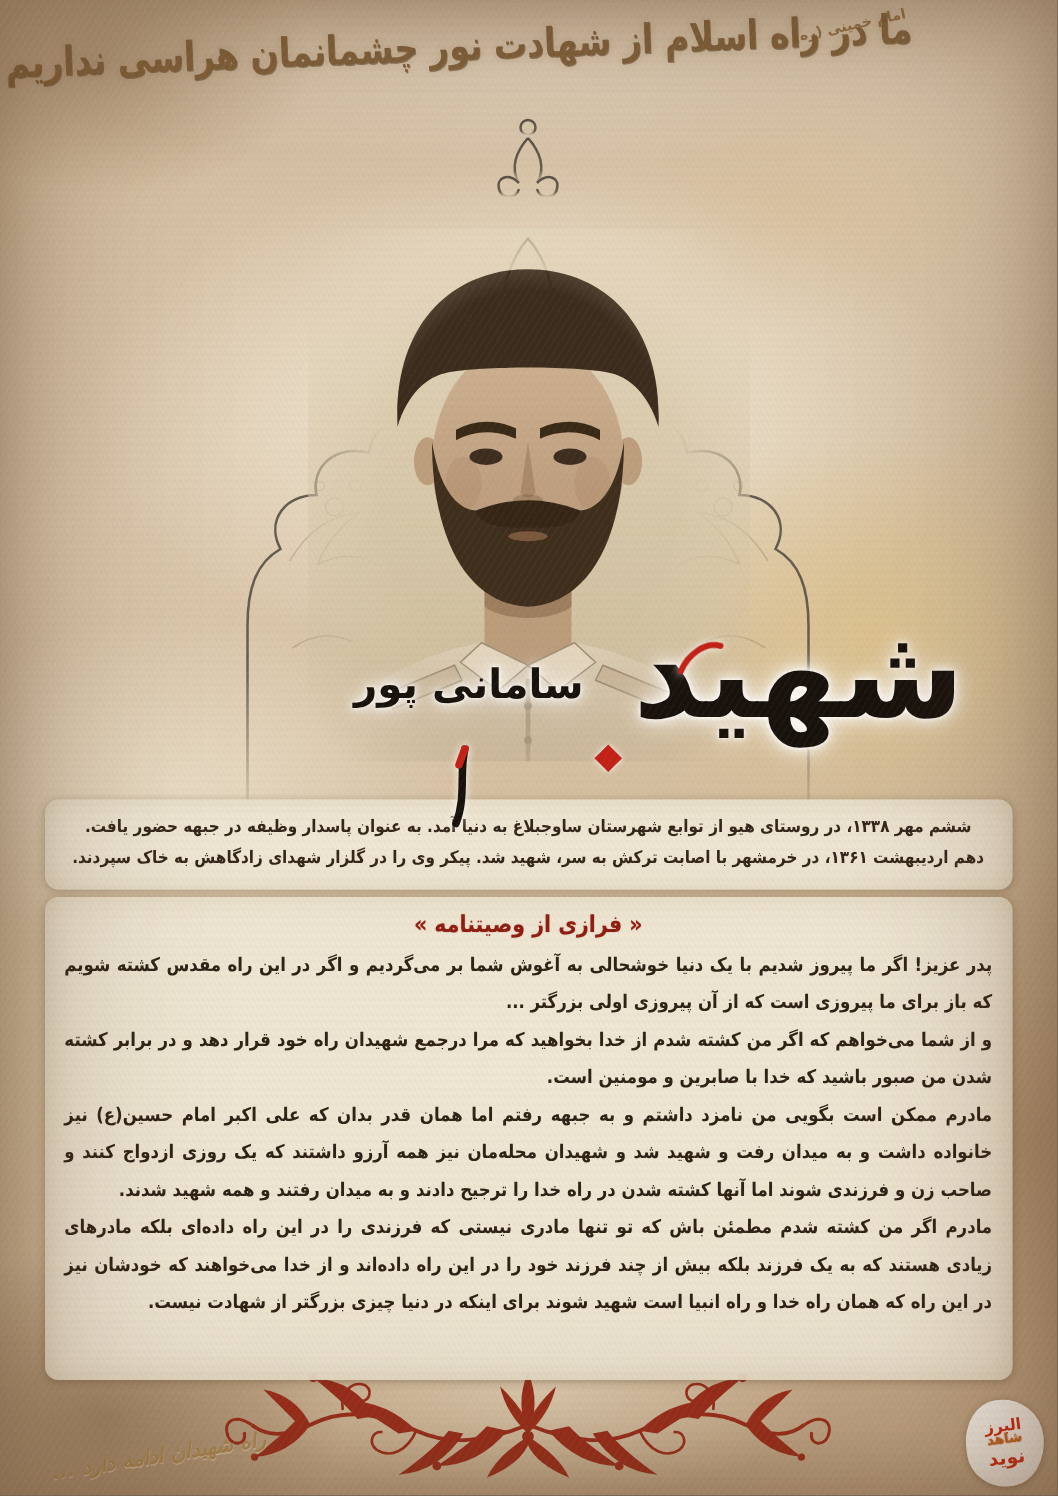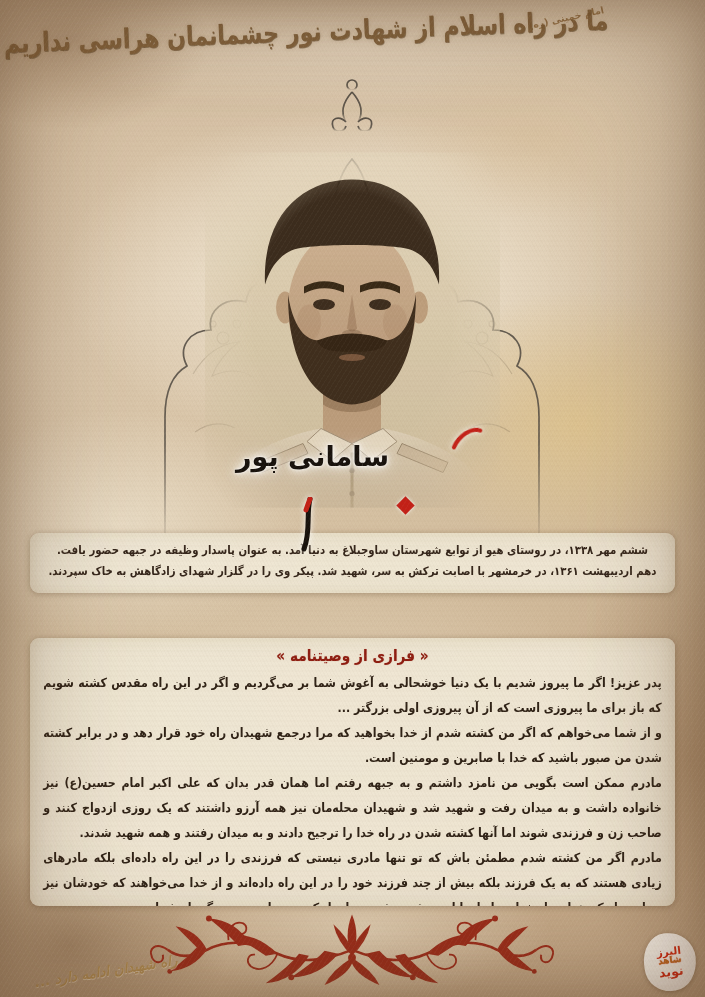--- a/index.html
+++ b/index.html
@@ -74,21 +74,21 @@
   .accent-tail { position:absolute; left:299px; top:497px; width:18px; height:56px;
     filter:drop-shadow(0 0 3px rgba(255,255,255,.9)); }
 
   
   .box {
     position:absolute; z-index:4; left:30px; width:645px; overflow:hidden;
     background:rgba(240,232,214,.93); border-radius:9px;
     box-shadow:0 1px 6px rgba(80,55,30,.35), inset 0 0 18px rgba(210,195,165,.5);
   }
   .bio-box { top:533px; height:60px; }
-  .will-box { top:598px; height:268px;margin-top:40px; }
+  .will-box { top:598px; height:322px; }
   .squeeze { direction:rtl; width:730px; transform:scaleX(.8836); transform-origin:right top; padding:7px 15px; }
   .bio-line {
     text-align:center; font-size:11.5px; font-weight:bold; color:#34251a; line-height:21px; white-space:nowrap;
   }
   .will-heading {
     text-align:center; font-size:15.5px; font-weight:bold; color:#8e1c10; margin:2px 0 5px;
     text-shadow:0 0 1px rgba(142,28,16,.4);
   }
   .will-par {
     text-align:justify; text-align-last:right; font-size:12.5px; font-weight:bold; color:#2e2115;
@@ -238,20 +238,21 @@
 
     <path d="M83,142 C83,204 105,250 147,252 C189,250 211,204 211,142
              C206,174 194,188 180,188 L114,188 C100,188 88,174 83,142 Z" fill="#2c1d11"></path>
     <path d="M112,188 Q147,174 182,188 Q178,201 147,199 Q116,201 112,188 Z" fill="#201307"></path>
     <ellipse cx="147" cy="205" rx="13" ry="3.4" fill="#6e4a34"></ellipse>
 
     <rect x="0" y="0" width="295" height="355" fill="rgba(205,172,120,.12)"></rect>
   </svg>
 
   <div class="name-layer">
+    <span class="glow name-title">شهید</span>
     <span class="glow name-last">سامانی پور</span>
     <svg class="accent-swoosh" viewBox="0 0 34 24">
       <path d="M3,20 C9,9 22,2 31,6" fill="none" stroke="#c32017" stroke-width="4" stroke-linecap="round"></path>
     </svg>
     <div class="accent-diamond"></div>
     <svg class="accent-tail" viewBox="0 0 18 56">
       <path d="M11,2 C7,18 12,34 5,52" fill="none" stroke="#17110c" stroke-width="5" stroke-linecap="round"></path>
       <path d="M11,2 C9,7 8,10 7,13" fill="none" stroke="#c32017" stroke-width="5" stroke-linecap="round"></path>
     </svg>
   </div>

